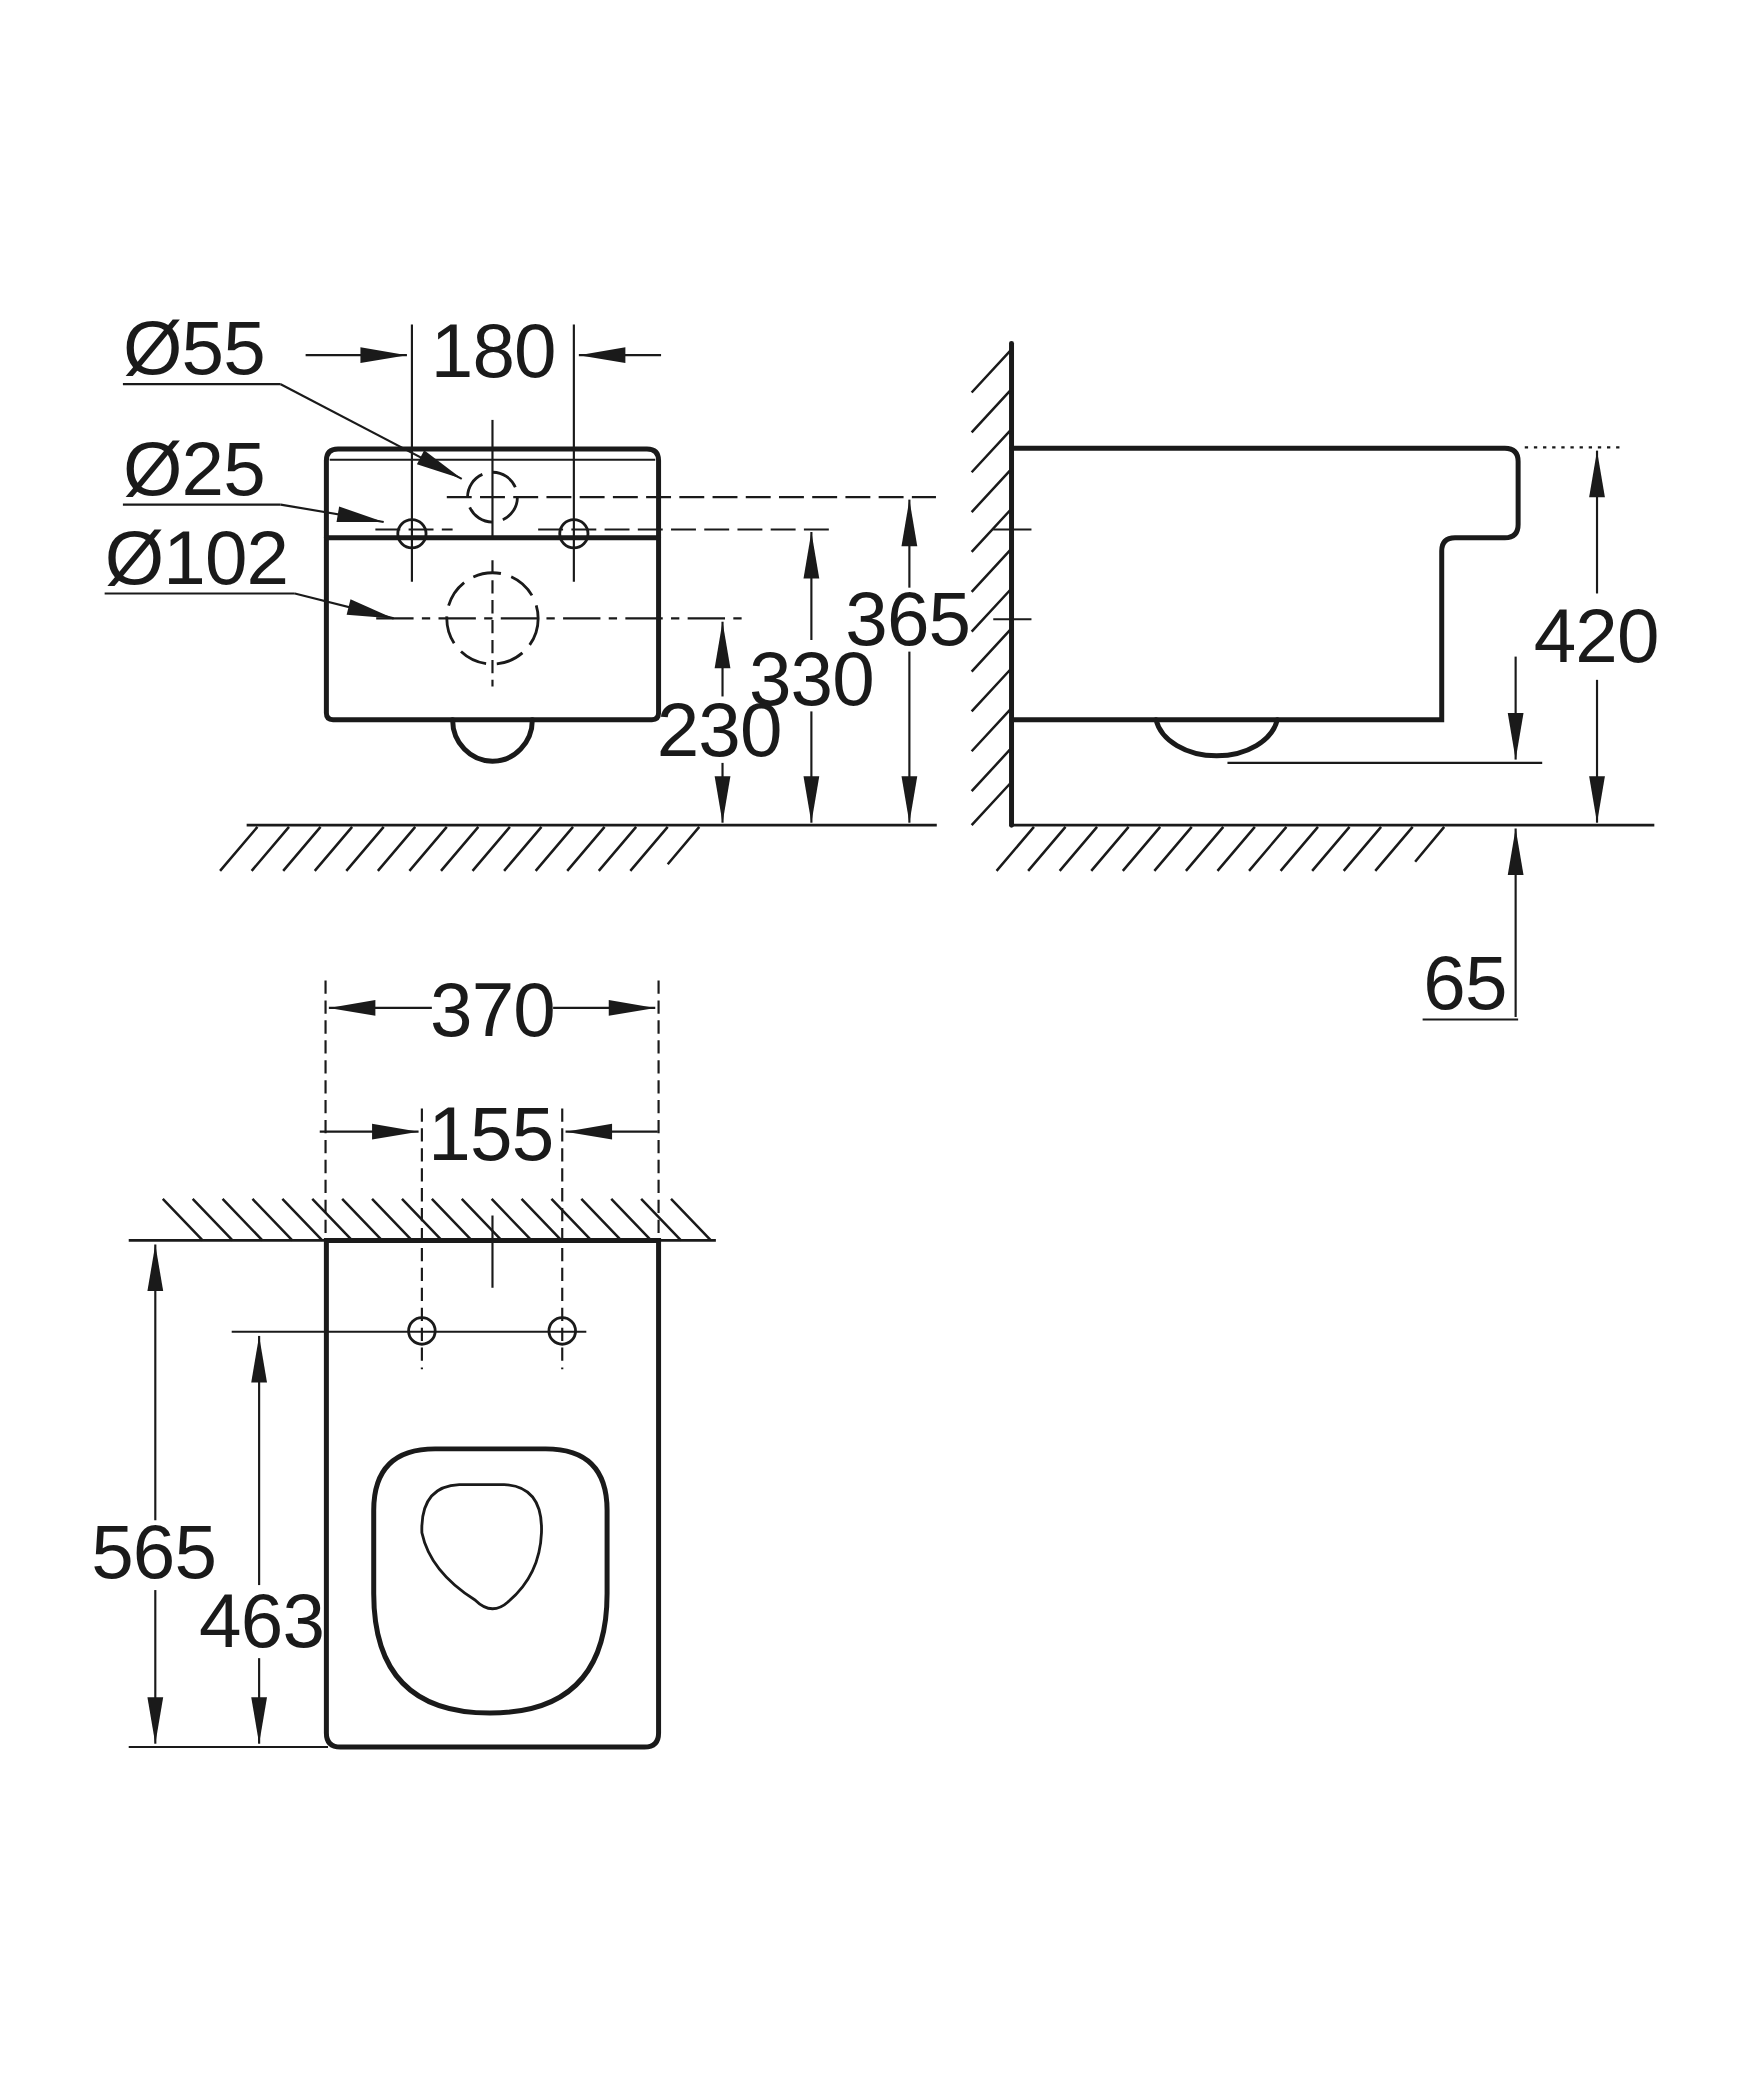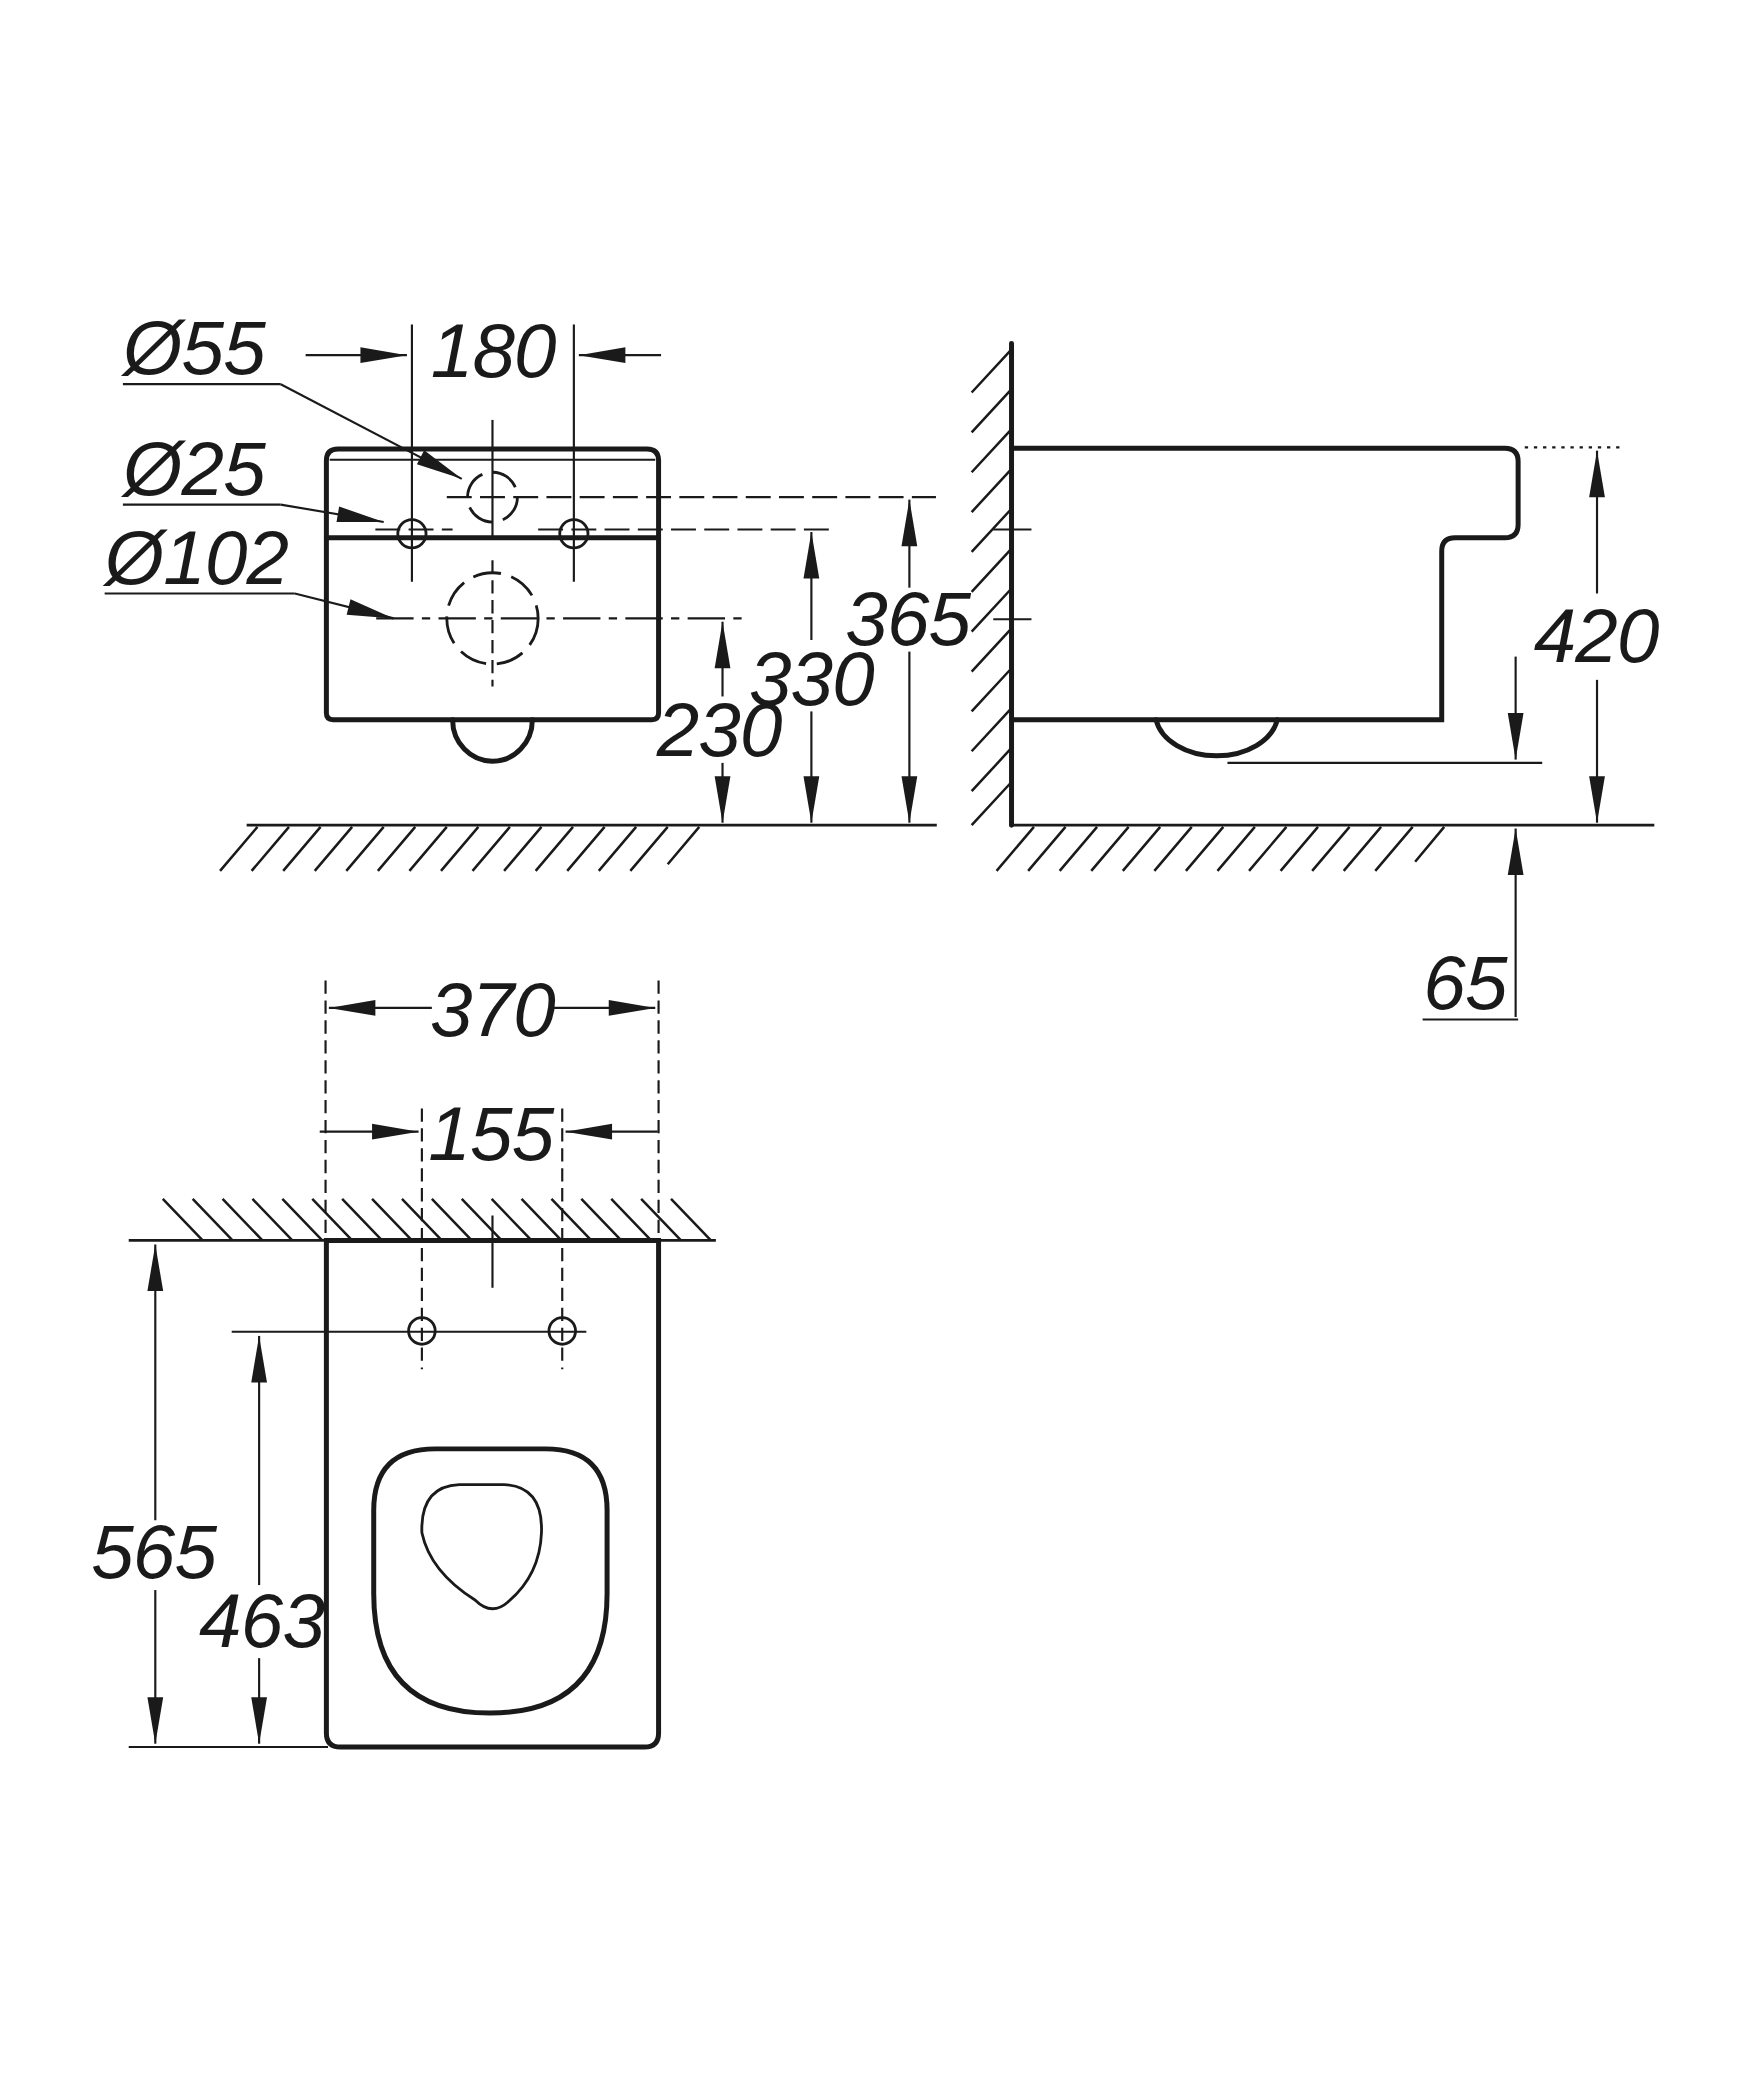--- a/index.html
+++ b/index.html
@@ -5,21 +5,20 @@
   html, body {
     margin: 0;
     padding: 0;
     background: #ffffff;
   }
   .drawing-wrap {
     width: 1749px;
     height: 2098px;
     background: #ffffff;
     position: relative;
-    font-style: italic;
   }
   svg { display: block; }
   .dim-text {
     font-family: "Liberation Sans", sans-serif;
     font-size: 92px;
     fill: #1a1a1a;
     letter-spacing: -1px;
   }
   .outline   { stroke: #1a1a1a; stroke-width: 6;   fill: none; stroke-linecap: round; }
   .thin      { stroke: #1a1a1a; stroke-width: 2.6; fill: none; }

